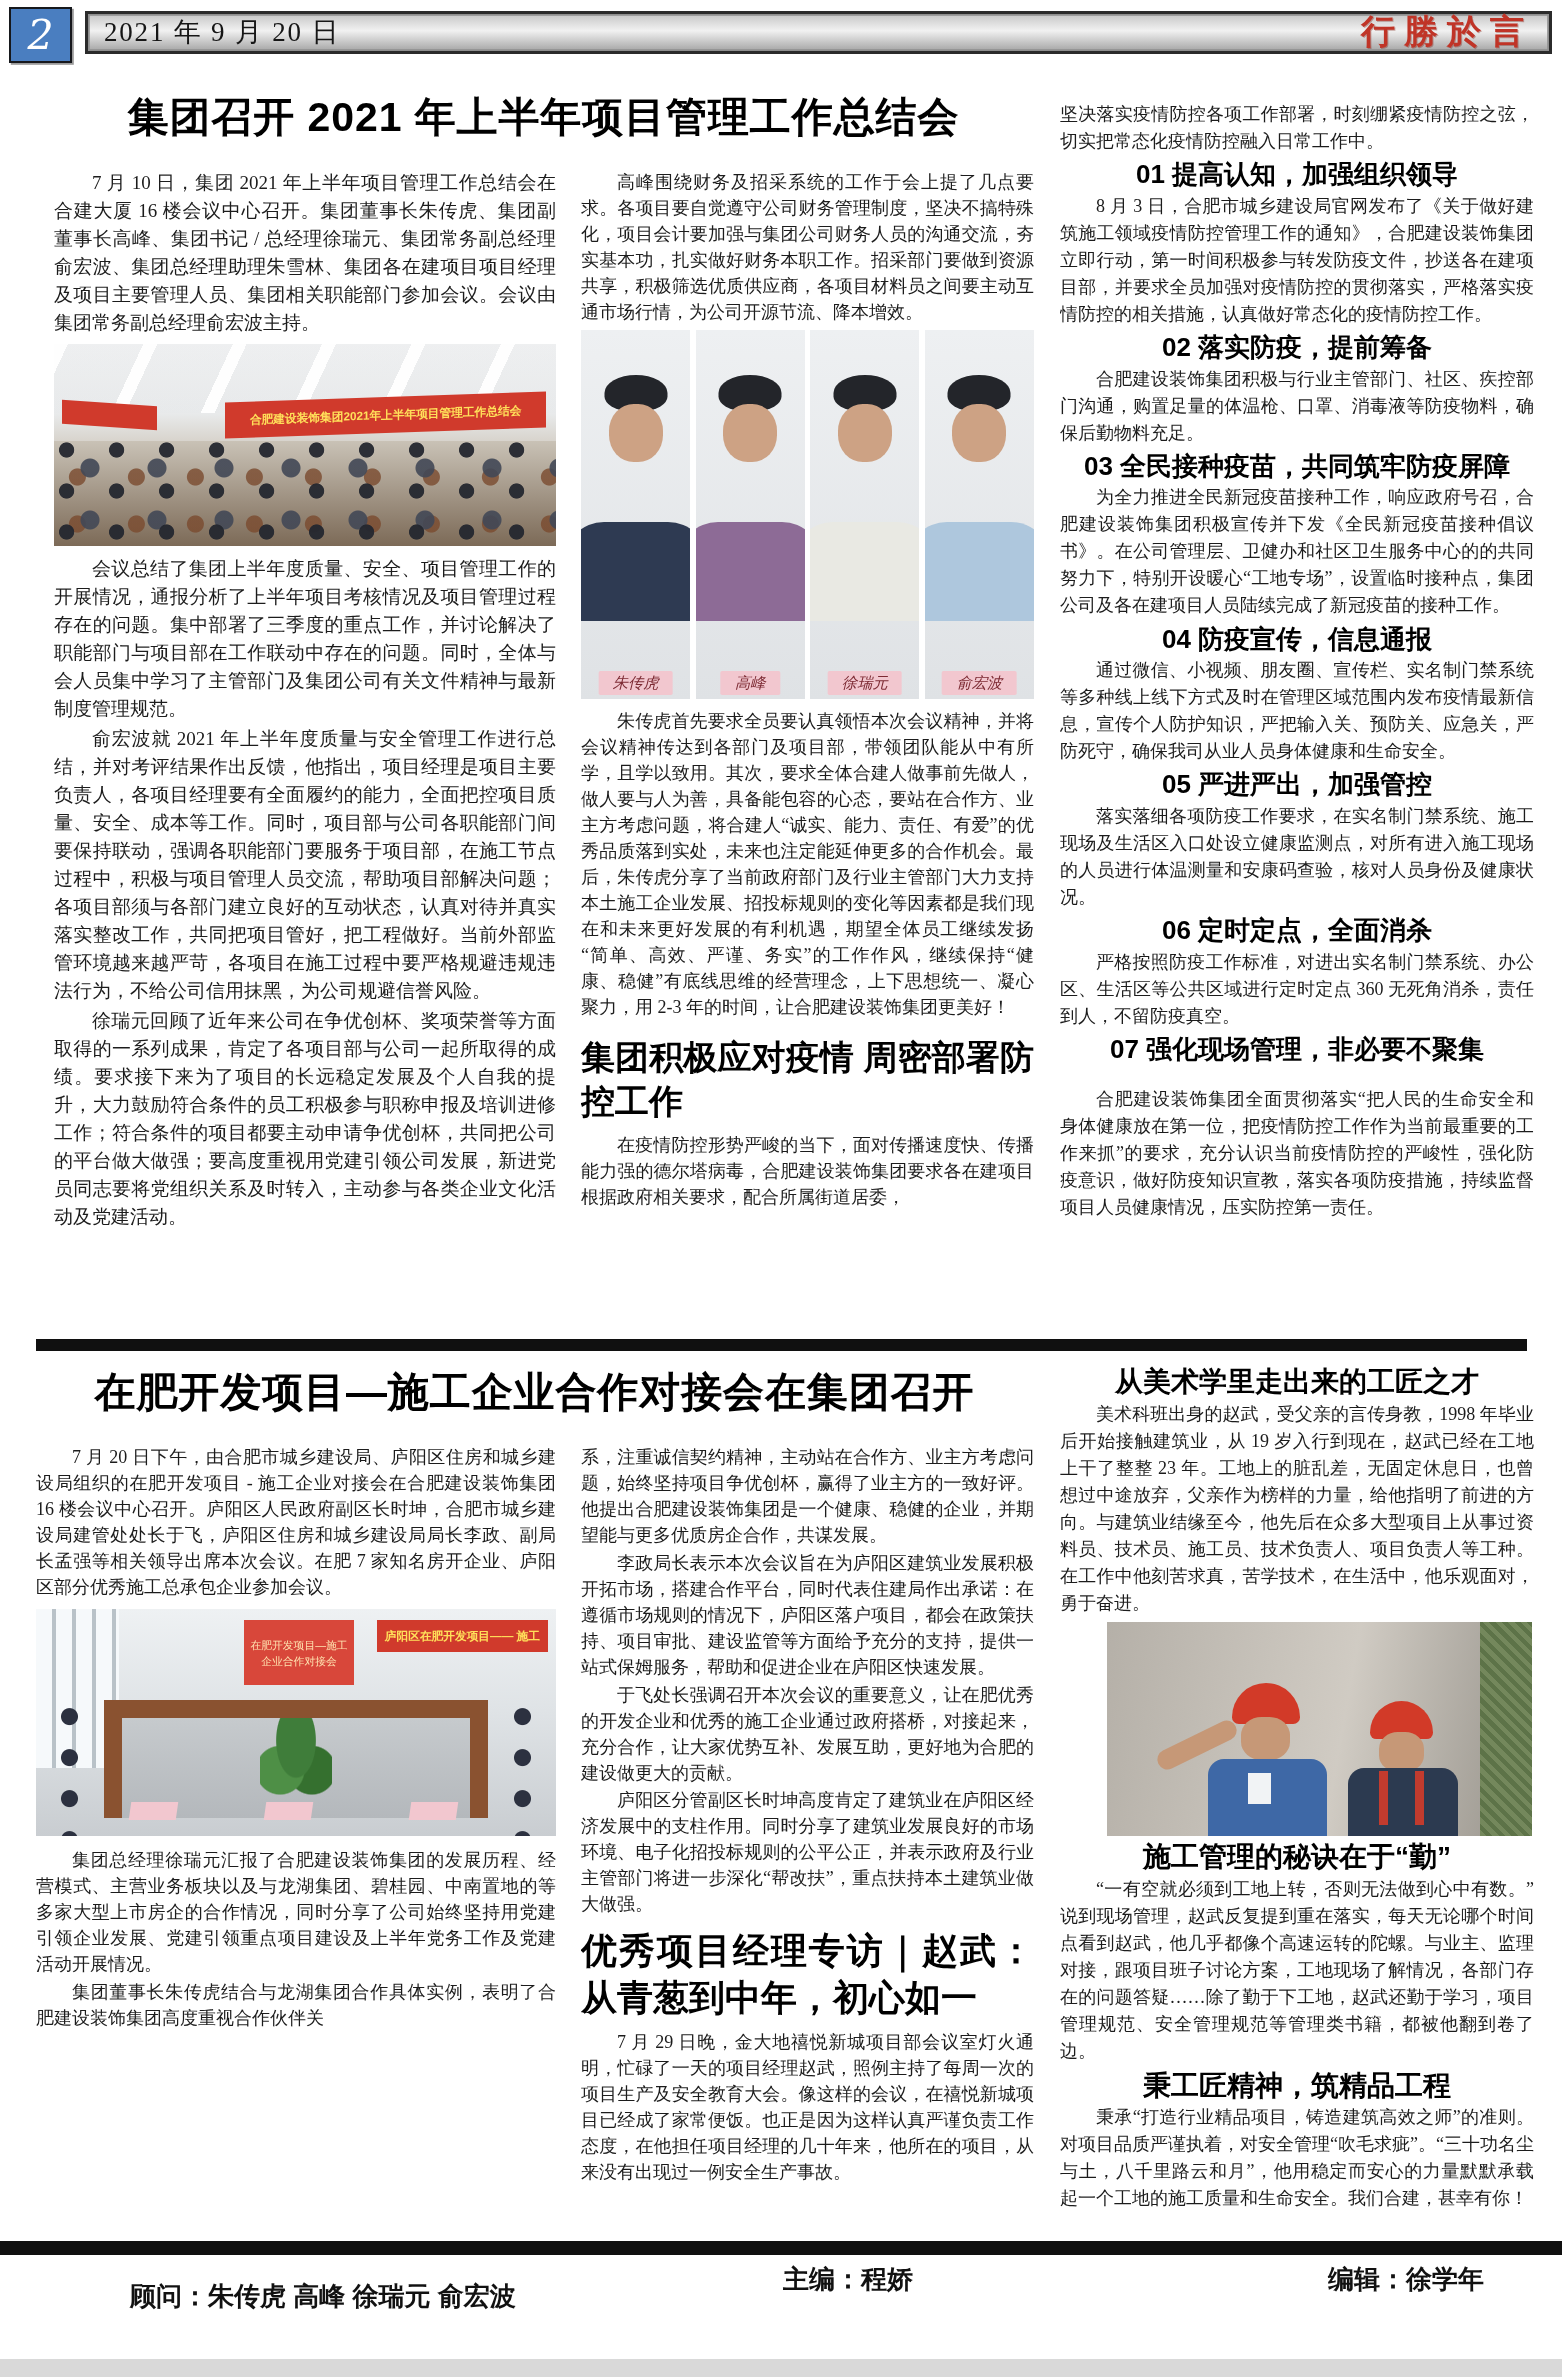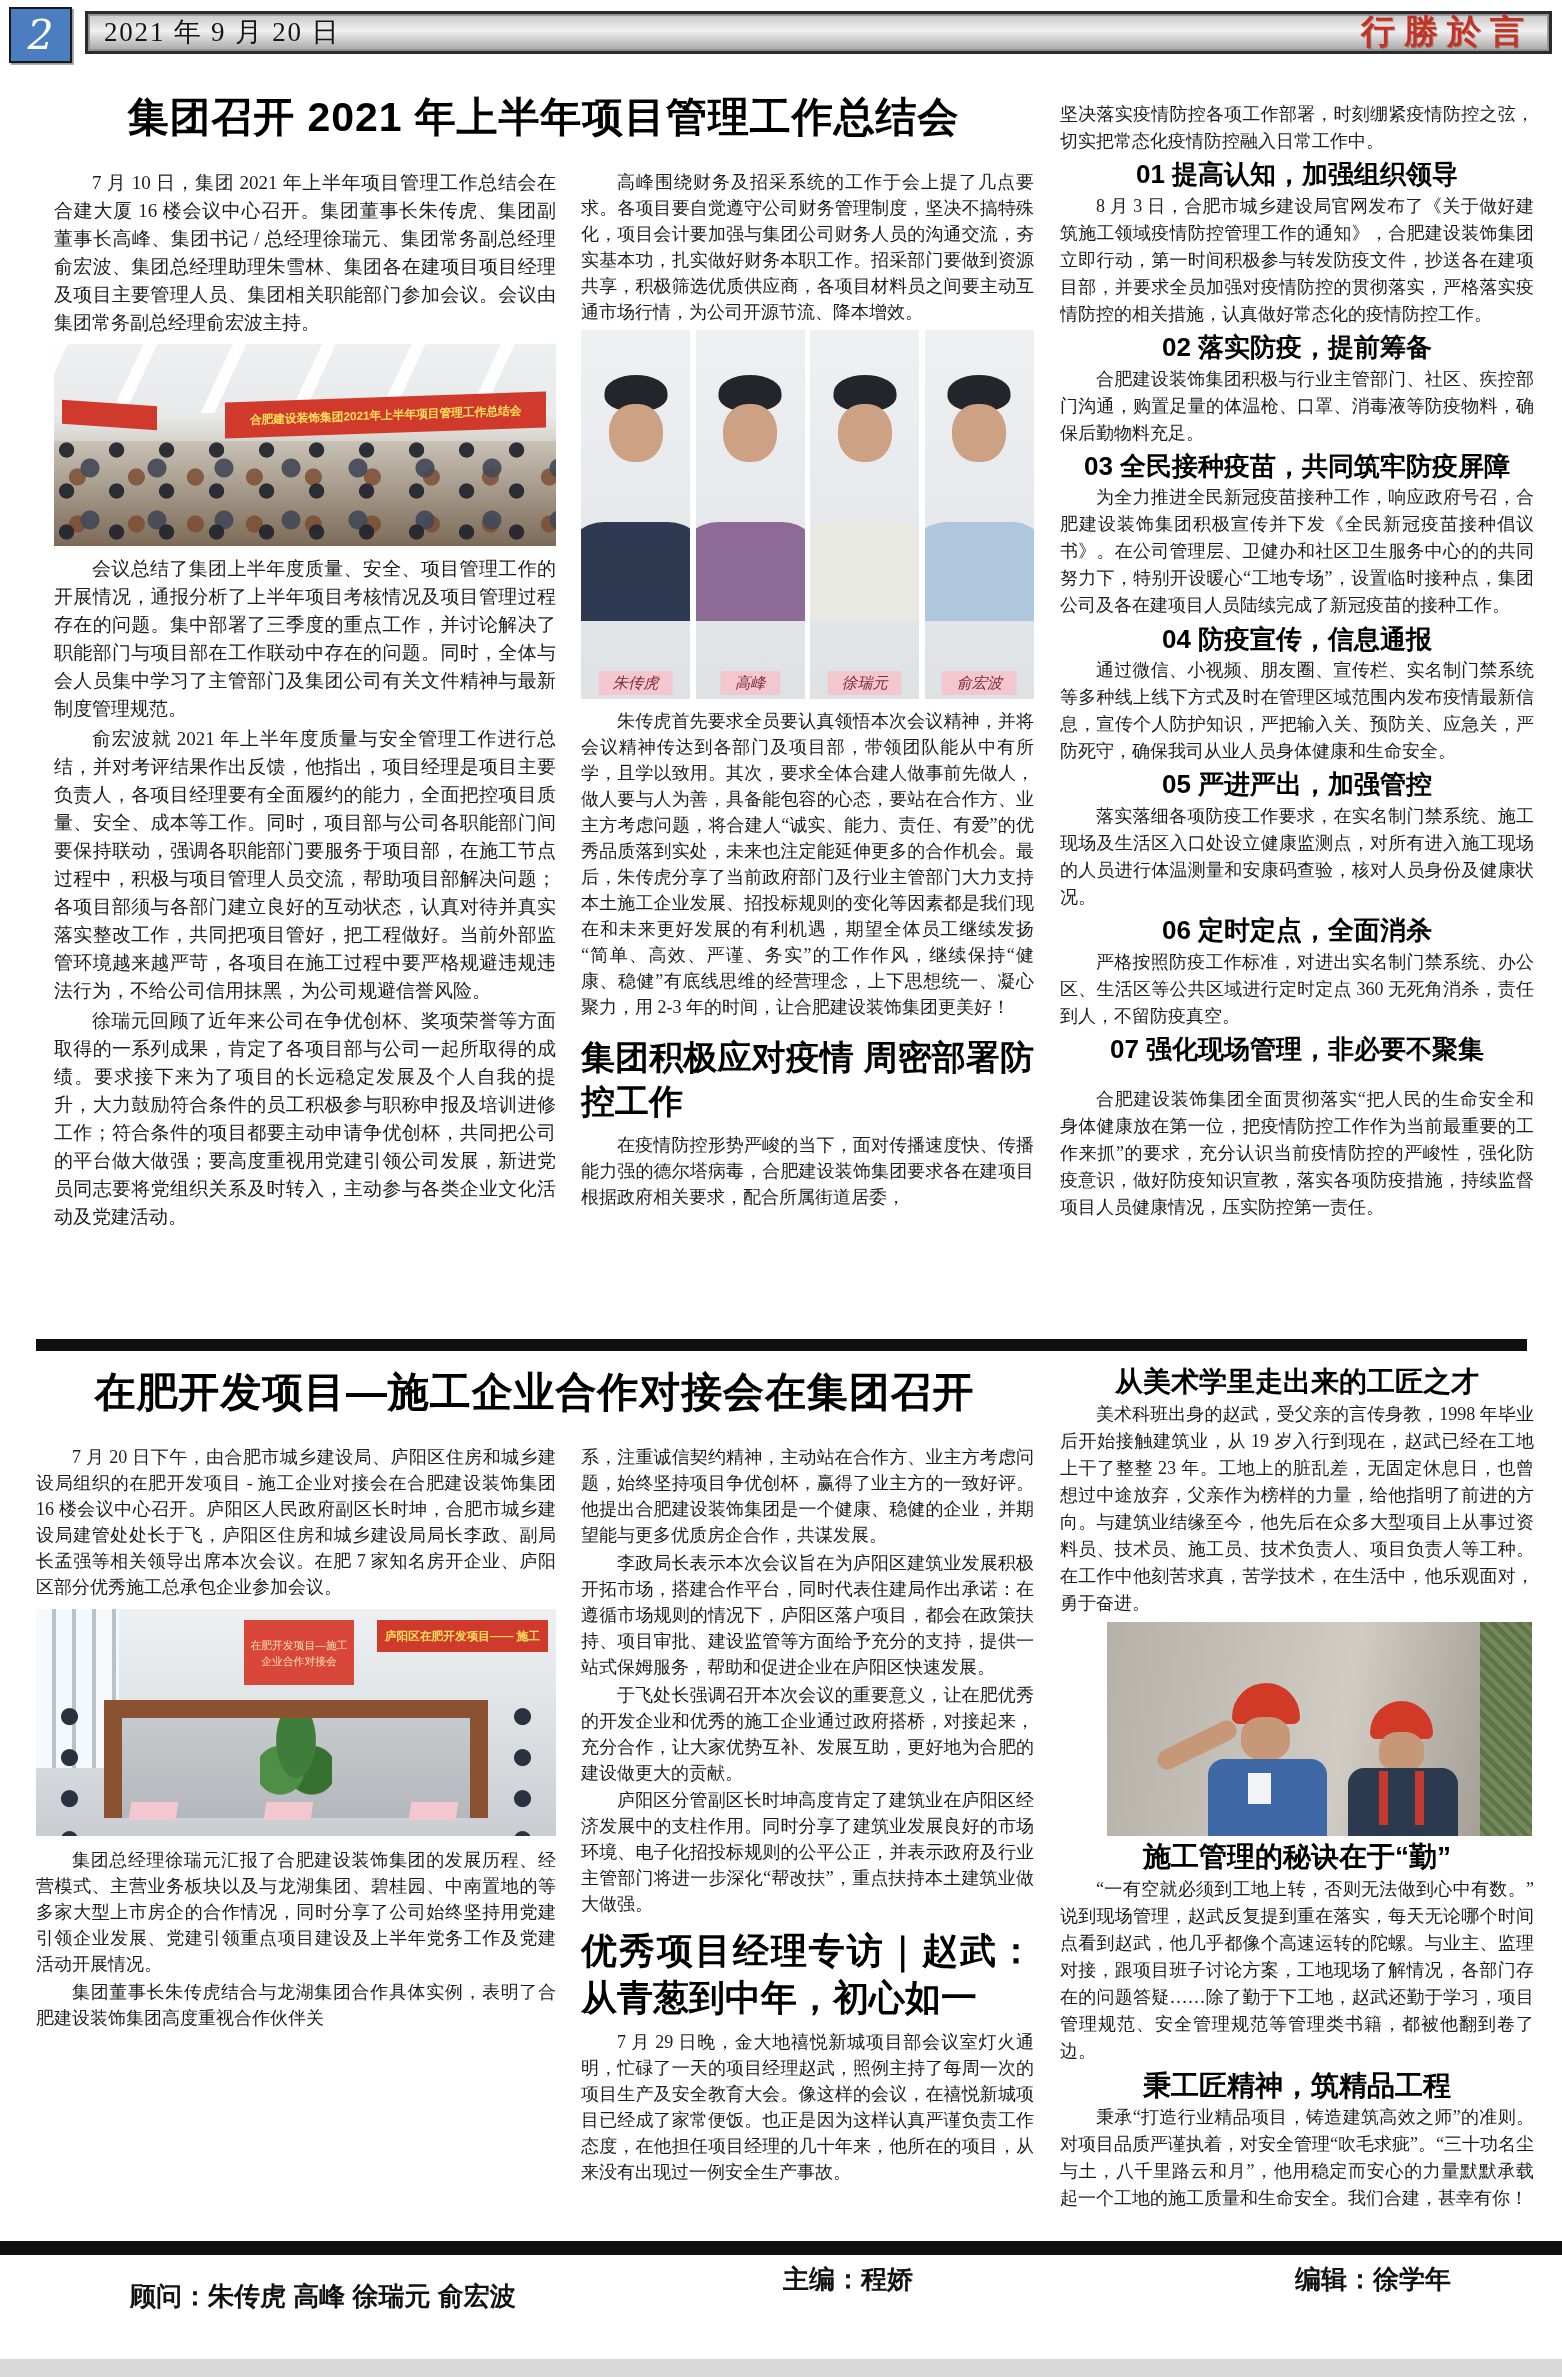--- a/index.html
+++ b/index.html
@@ -259,18 +259,18 @@
     <p>“一有空就必须到工地上转，否则无法做到心中有数。”说到现场管理，赵武反复提到重在落实，每天无论哪个时间点看到赵武，他几乎都像个高速运转的陀螺。与业主、监理对接，跟项目班子讨论方案，工地现场了解情况，各部门存在的问题答疑……除了勤于下工地，赵武还勤于学习，项目管理规范、安全管理规范等管理类书籍，都被他翻到卷了边。</p>
 
     <div class="r-sub">秉工匠精神，筑精品工程</div>
     <p>秉承“打造行业精品项目，铸造建筑高效之师”的准则。对项目品质严谨执着，对安全管理“吹毛求疵”。“三十功名尘与土，八千里路云和月”，他用稳定而安心的力量默默承载起一个工地的施工质量和生命安全。我们合建，甚幸有你！</p>
   </div>
 
   <div class="rule" style="left:0;top:2241px;width:1563px;height:14.4px;"></div>
   <div class="footer-line">
     <span style="left:130px;margin-top:17px;">顾问：朱传虎 高峰 徐瑞元 俞宏波</span>
     <span style="left:783px;">主编：程娇</span>
-    <span style="left:1295px;">编辑：徐学年</span>
+    <span style="left:1328px;">编辑：徐学年</span>
   </div>
   <div class="bottom-strip"></div>
 
 </div>
 
 
 </body></html>

